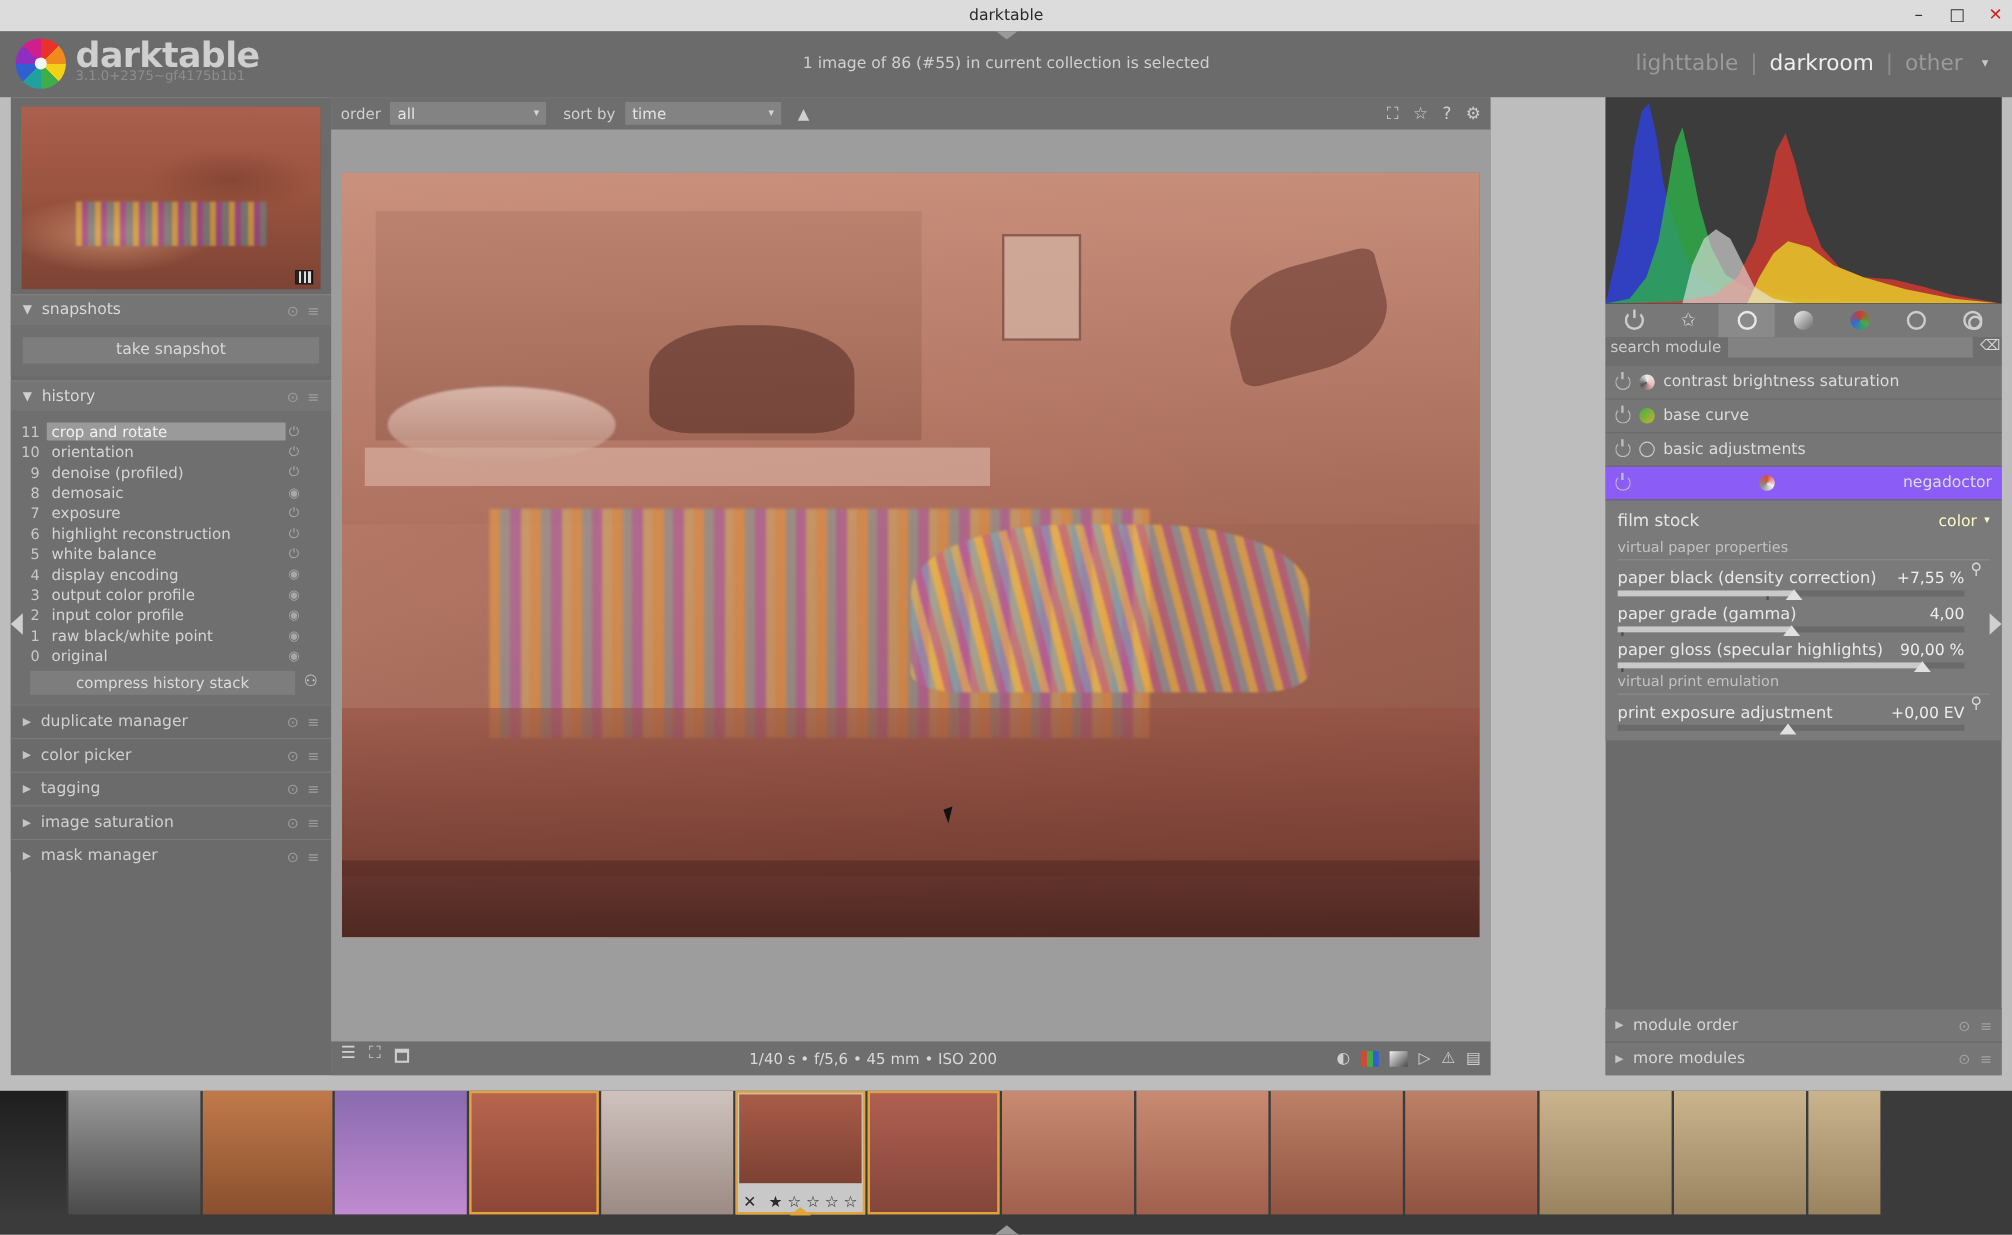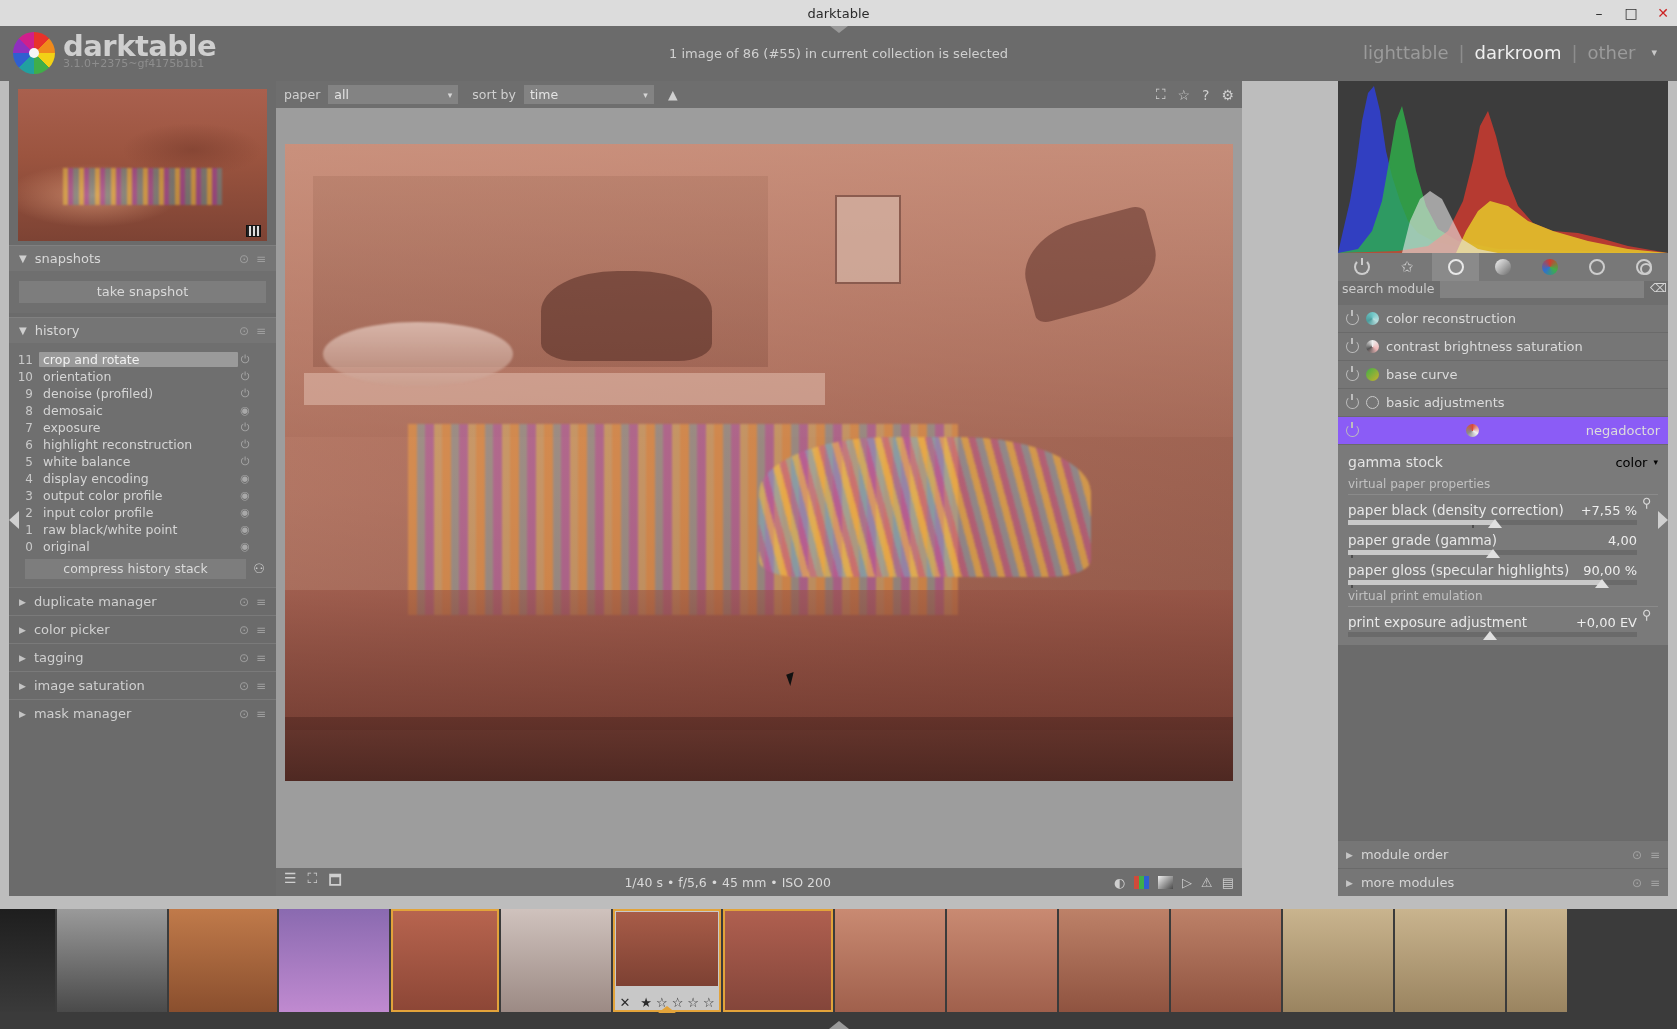--- a/index.html
+++ b/index.html
@@ -202,21 +202,21 @@
   .mi-shadows  { background: linear-gradient(135deg,#efefef,#3a3a3a); }
   .mi-cbs      { background: conic-gradient(#eeeeee,#f0b8b8,#555,#eeeeee); }
   .mi-basecurve{ background: linear-gradient(135deg,#3fae49,#c9b22a); position: relative; }
   .mi-basic    { background: transparent; border: 1.5px solid #c9c9c9; }
   .mi-negadoc  { background: conic-gradient(#d84a3a,#f2f2f2,#8a8a8a,#d84a3a); }
   .mod-name { font-size: 13px; color: #dcdcdc; }
 
   .nd-body { background: #7a7a7a; padding: 4px 10px 8px; }
   .nd-line { display: flex; align-items: center; justify-content: space-between; padding: 5px 0 3px; }
   .nd-line-label { font-size: 14px; color: #e4e4e4; }
-  .nd-combo { font-size: 13px; color: #000000; display: flex; align-items: center; gap: 6px; cursor: pointer; }
+  .nd-combo { font-size: 13px; color: #fef9c3; display: flex; align-items: center; gap: 6px; cursor: pointer; }
   .nd-combo .cc { font-size: 9px; }
 
   .tabs { display: flex; gap: 0; margin: 3px 0 8px; }
   .tab { flex: 1; text-align: center; font-size: 12.5px; color: #bdbdbd; padding: 4px 0 6px;
     border-bottom: 2px solid transparent; cursor: pointer; }
   .tab.active { color: #ffffff; border-bottom-color: #ffffff; }
 
   .group-label { font-size: 12px; color: #c2c2c2; padding: 4px 0 3px; border-bottom: 1px solid #8a8a8a; }
 
   .slider { position: relative; margin-top: 7px; cursor: pointer; }
@@ -425,21 +425,21 @@
             <span>⊙</span>
             <span>≡</span>
           </span>
         </div>
       </div>
     <div class="left-arrow"></div>
   </div>
 
   <div class="center">
     <div class="center-toolbar">
-      <span class="ct-label">paper</span>
+      <span class="ct-label">order</span>
       <div class="ct-combo">
         <span class="cv">all</span>
         <span class="cc">▾</span>
       </div>
       <span class="ct-label">sort by</span>
       <div class="ct-combo">
         <span class="cv">time</span>
         <span class="cc">▾</span>
       </div>
       <span class="ct-label">▲</span>
@@ -524,25 +524,20 @@
 
     <div class="search-row">
       <span class="search-label">search module</span>
       <input class="search-input" type="text" placeholder="" style="">
       <span class="search-clear">⌫</span>
     </div>
 
     <div id="module-list">
         <div class="mod-row">
           <span class="mod-power"></span>
-          <span class="mod-icon mi-colorrec"></span>
-          <span class="mod-name">color reconstruction</span>
-        </div>
-        <div class="mod-row">
-          <span class="mod-power"></span>
           <span class="mod-icon mi-cbs"></span>
           <span class="mod-name">contrast brightness saturation</span>
         </div>
         <div class="mod-row">
           <span class="mod-power"></span>
           <span class="mod-icon mi-basecurve"></span>
           <span class="mod-name">base curve</span>
         </div>
         <div class="mod-row">
           <span class="mod-power"></span>
@@ -551,21 +546,21 @@
         </div>
         <div class="mod-row expanded">
           <span class="mod-power"></span>
           <span class="mod-icon mi-negadoc"></span>
           <span class="mod-name">negadoctor</span>
         </div>
       </div>
 
     <div class="nd-body">
       <div class="nd-line">
-        <span class="nd-line-label">gamma stock</span>
+        <span class="nd-line-label">film stock</span>
         <span class="nd-combo">
           <span>color</span>
           <span class="cc">▾</span>
         </span>
       </div>
       <div id="nd-sections">
           <div class="group-label">virtual paper properties</div>
           <div class="slider-row-wrap">
             <div class="slider">
               <div class="slider-top">

